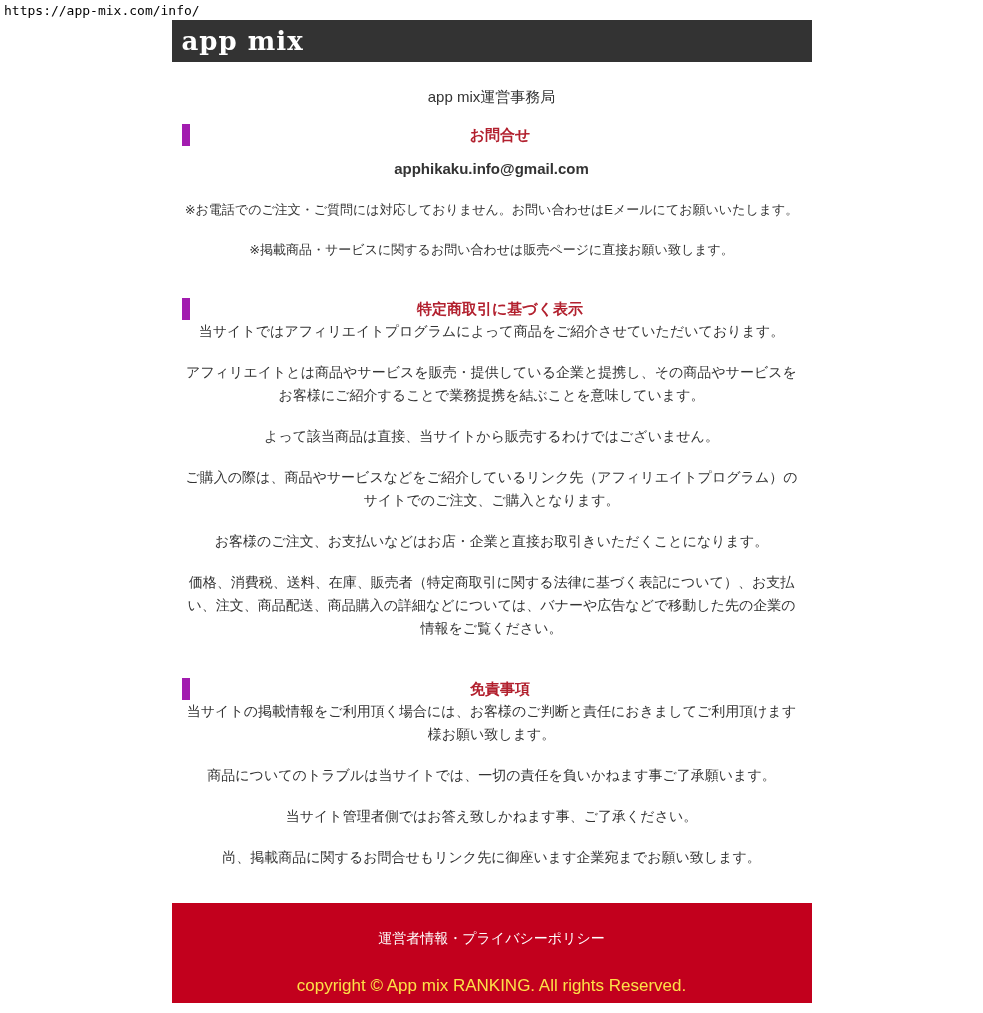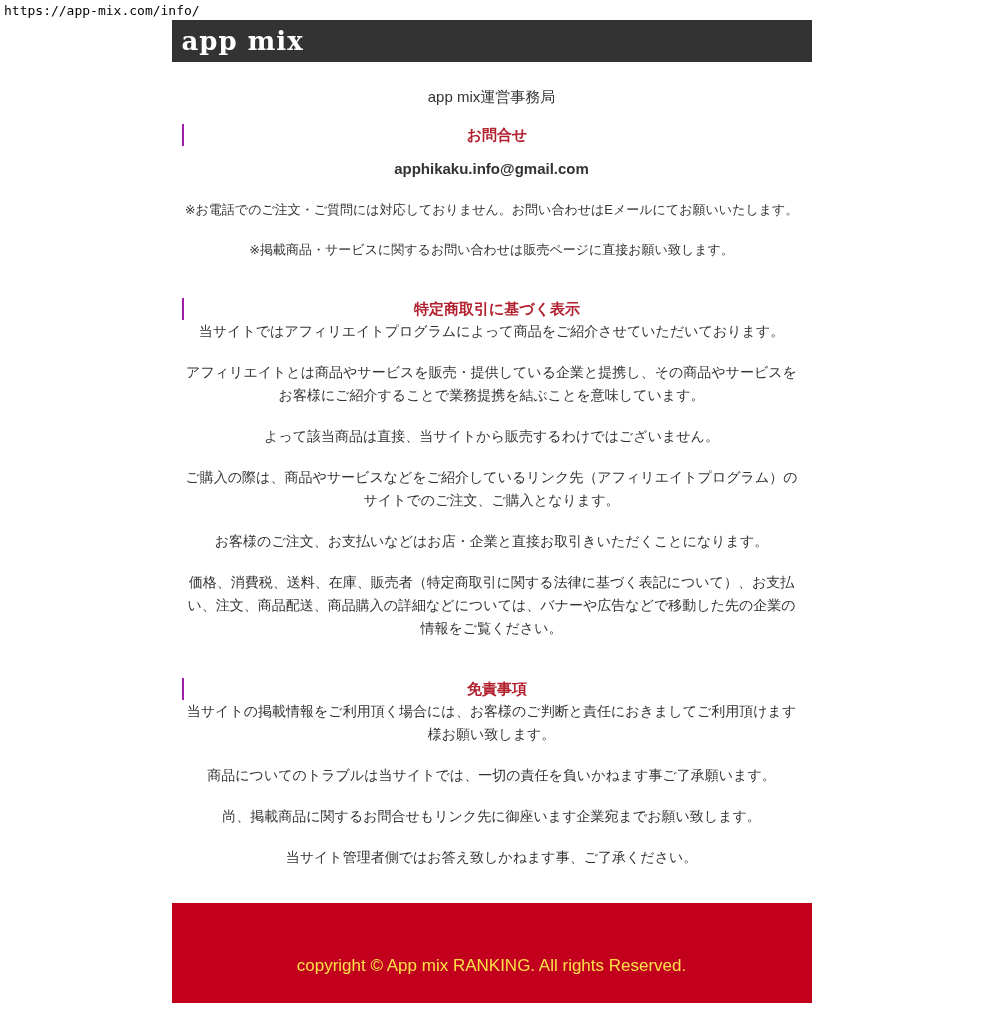--- a/index.html
+++ b/index.html
@@ -46,21 +46,21 @@
     padding: 0 10px;
   }
   .operator {
     margin-top: 24px;
     font-size: 15px;
     line-height: 22px;
   }
   .section-title {
     display: block;
     margin-top: 34px;
-    border-left: 2px solid #a21caf;
+    border-left: 8px solid #a21caf;
     padding-left: 9px;
     font-size: 15px;
     font-weight: bold;
     line-height: 22px;
     color: #b2202e;
   }
   .section-title.first {
     margin-top: 16px;
   }
   .section-title.spaced {
@@ -137,23 +137,24 @@
       <p class="para">よって該当商品は直接、当サイトから販売するわけではございません。</p>
       <p class="para">ご購入の際は、商品やサービスなどをご紹介しているリンク先（アフィリエイトプログラム）のサイトでのご注文、ご購入となります。</p>
       <p class="para">お客様のご注文、お支払いなどはお店・企業と直接お取引きいただくことになります。</p>
       <p class="para">価格、消費税、送料、在庫、販売者（特定商取引に関する法律に基づく表記について）、お支払い、注文、商品配送、商品購入の詳細などについては、バナーや広告などで移動した先の企業の情報をご覧ください。</p>
     </section>
 
     <section>
       <h2 class="section-title spaced">免責事項</h2>
       <p class="para">当サイトの掲載情報をご利用頂く場合には、お客様のご判断と責任におきましてご利用頂けます様お願い致します。</p>
       <p class="para">商品についてのトラブルは当サイトでは、一切の責任を負いかねます事ご了承願います。</p>
+      <p class="para">当サイト管理者側ではお答え致しかねます事、ご了承ください。</p>
       <p class="para">尚、掲載商品に関するお問合せもリンク先に御座います企業宛までお願い致します。</p>
-      <p class="para">当サイト管理者側ではお答え致しかねます事、ご了承ください。</p>
     </section>
 
   </main>
 
   <footer class="site-footer">
+    <a class="footer-link">運営者情報・プライバシーポリシー</a>
     <div class="copyright">copyright © App mix RANKING. All rights Reserved.</div>
   </footer>
 
 </div>
 
 </body></html>

